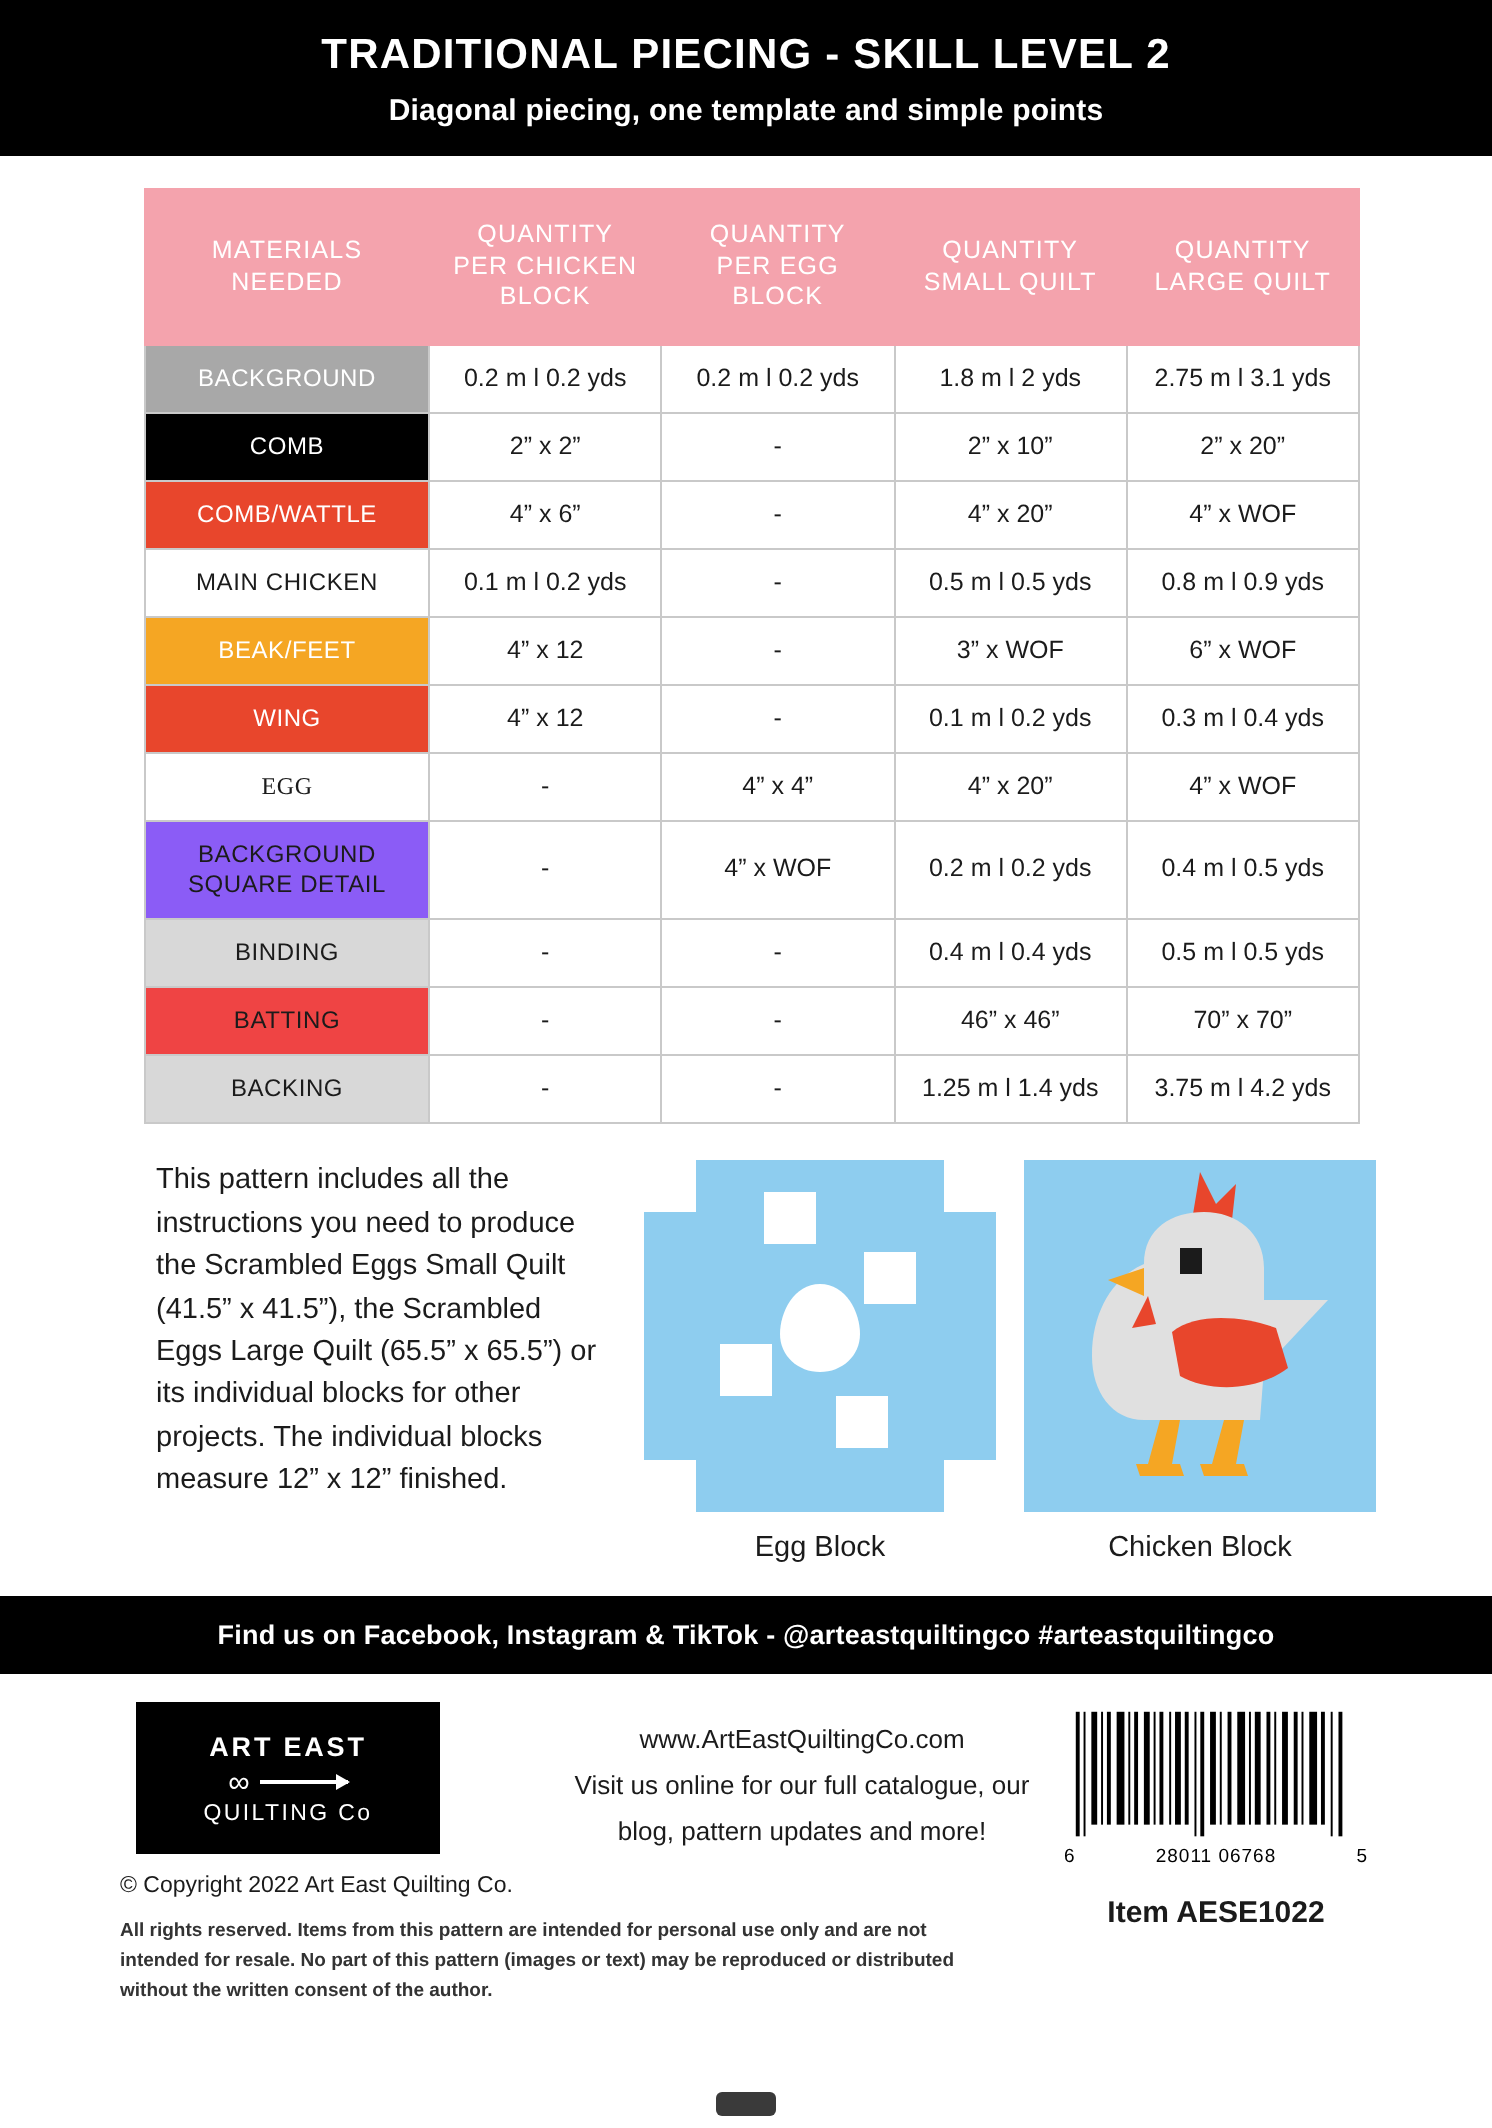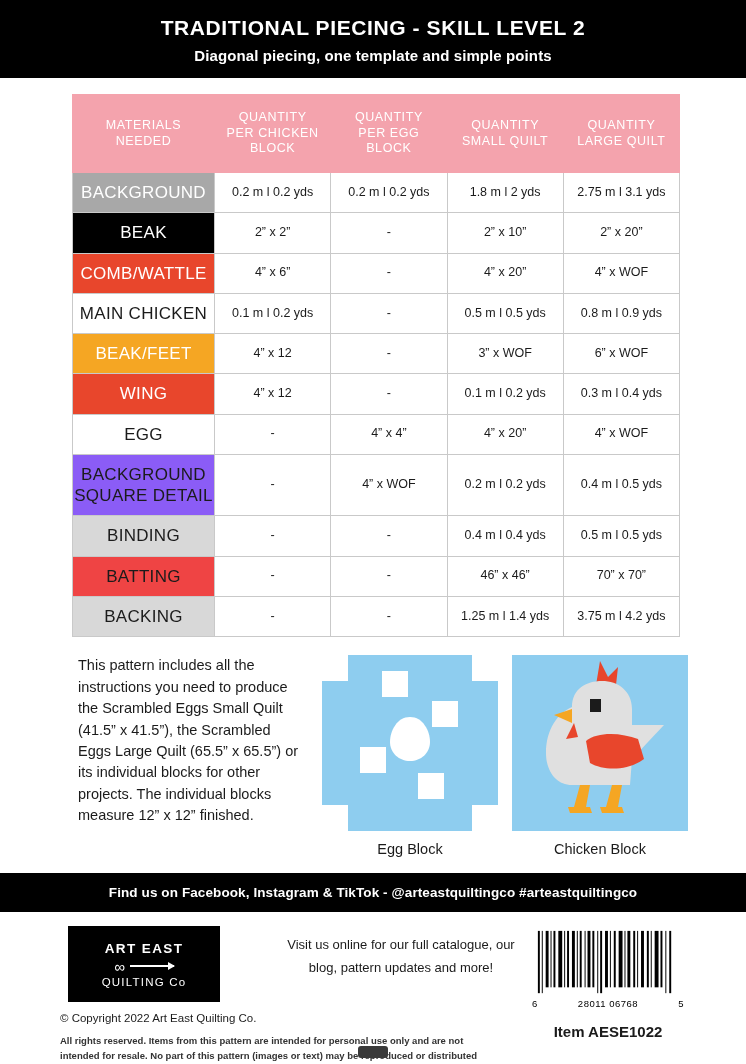--- a/index.html
+++ b/index.html
@@ -60,31 +60,31 @@
     color: #ffffff;
     font-size: 12.5px;
     font-weight: normal;
     letter-spacing: 0.6px;
     padding: 13px 4px;
     border-color: #f4a3ad;
     height: 78px;
   }
   table.materials thead th:first-child { width: 142px; }
   table.materials tbody td:first-child {
-    font-size: 17px;
+    font-size: 12px;
     letter-spacing: 0.3px;
     padding: 9px 1px;
   }
   .rowlabel-bg      { background: #a8a8a8; color: #ffffff !important; }
   .rowlabel-eyes    { background: #000000; color: #ffffff !important; }
   .rowlabel-comb    { background: #e8462c; color: #ffffff !important; }
   .rowlabel-main    { background: #ffffff; color: #1b1b1b !important; }
   .rowlabel-beak    { background: #f5a623; color: #ffffff !important; }
   .rowlabel-wing    { background: #e8462c; color: #ffffff !important; }
-  .rowlabel-egg     { background: #ffffff; color: #1b1b1b !important; }
+  .rowlabel-egg     { background: #ffffff; color: #1b1b1b !important; font-family: Liberation Serif, serif; }
   .rowlabel-bsd     { background: #8b5cf6; color: #1b1b1b !important; }
   .rowlabel-binding { background: #d8d8d8; color: #1b1b1b !important; }
   .rowlabel-batting { background: #ef4444; color: #1b1b1b !important; }
   .rowlabel-backing { background: #d8d8d8; color: #1b1b1b !important; }
 
   
   .mid {
     display: flex;
     padding: 16px 39px 0 78px;
     gap: 16px;
@@ -261,21 +261,21 @@
       </thead>
       <tbody>
         <tr>
           <td class="rowlabel-bg">BACKGROUND</td>
           <td>0.2 m l 0.2 yds</td>
           <td>0.2 m l 0.2 yds</td>
           <td>1.8 m l 2 yds</td>
           <td>2.75 m l 3.1 yds</td>
         </tr>
         <tr>
-          <td class="rowlabel-eyes">BEAK</td>
+          <td class="rowlabel-eyes">COMB</td>
           <td>2” x 2”</td>
           <td>-</td>
           <td>2” x 10”</td>
           <td>2” x 20”</td>
         </tr>
         <tr>
           <td class="rowlabel-comb">COMB/WATTLE</td>
           <td>4” x 6”</td>
           <td>-</td>
           <td>4” x 20”</td>
@@ -401,20 +401,21 @@
           <span class="logo-infinity">∞</span>
           <span class="logo-arrow"></span>
         </div>
         <div class="logo-bot">QUILTING Co</div>
       </div>
       <div class="copy">© Copyright 2022 Art East Quilting Co.</div>
       <div class="legal">All rights reserved. Items from this pattern are intended for personal use only and are not intended for resale. No part of this pattern (images or text) may be reproduced or distributed without the written consent of the author.</div>
     </div>
 
     <div class="footer-mid">
+      <div>www.ArtEastQuiltingCo.com</div>
       <div>Visit us online for our full catalogue, our</div>
       <div>blog, pattern updates and more!</div>
     </div>
 
     <div class="footer-right">
       <svg class="barcode" viewBox="0 0 152 74">
         <rect x="0" y="0" width="152" height="74" fill="#ffffff"></rect>
         <g fill="#000000">
           <rect x="6" y="4" width="2" height="64"></rect>
           <rect x="10" y="4" width="1" height="64"></rect>

